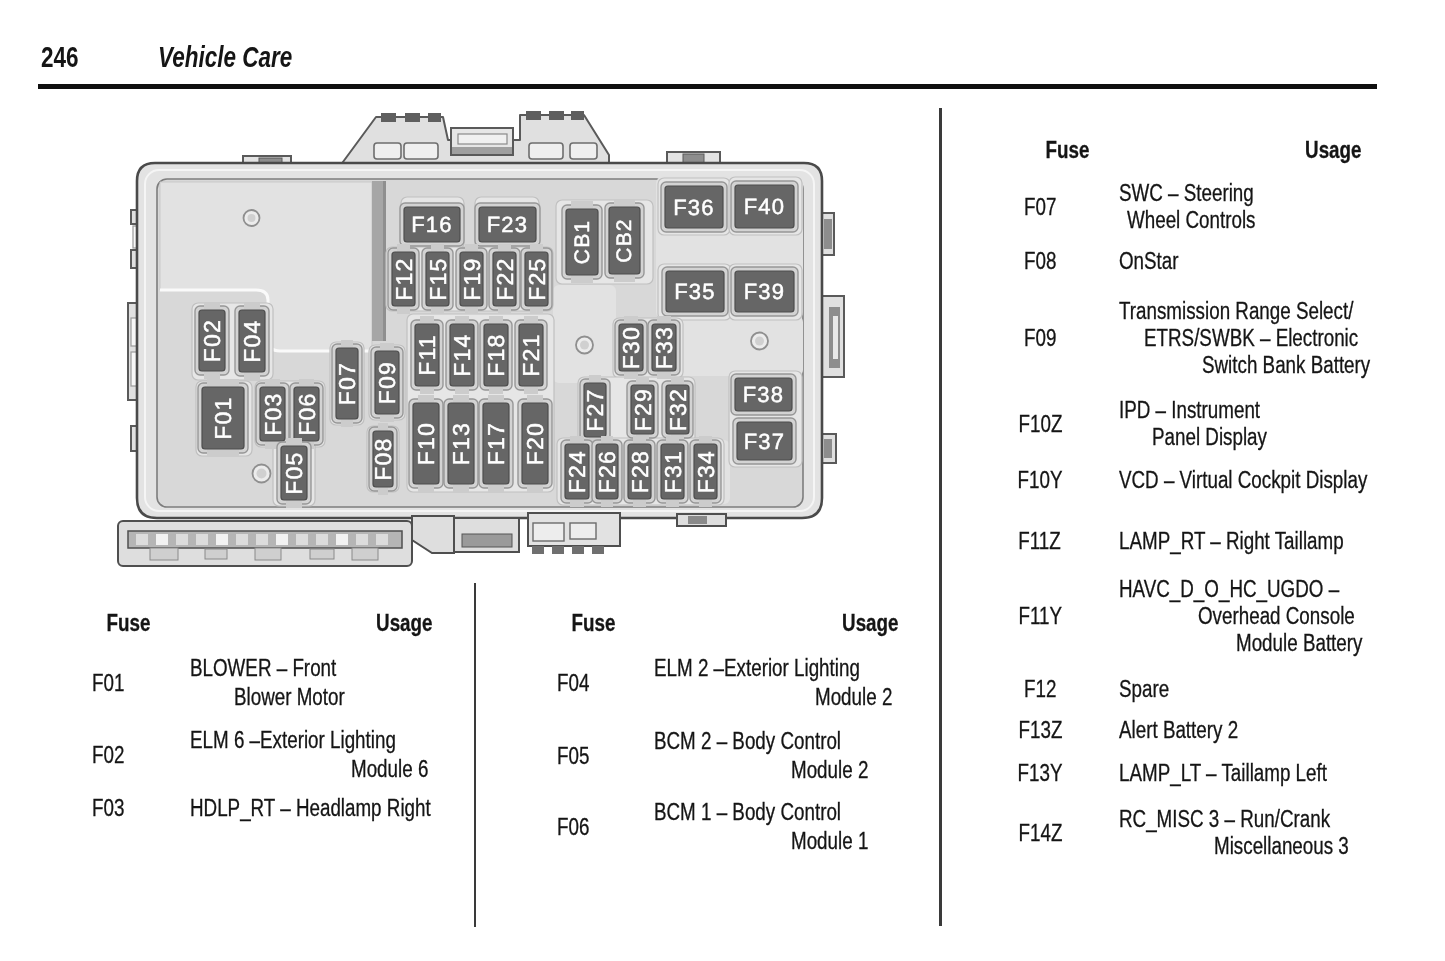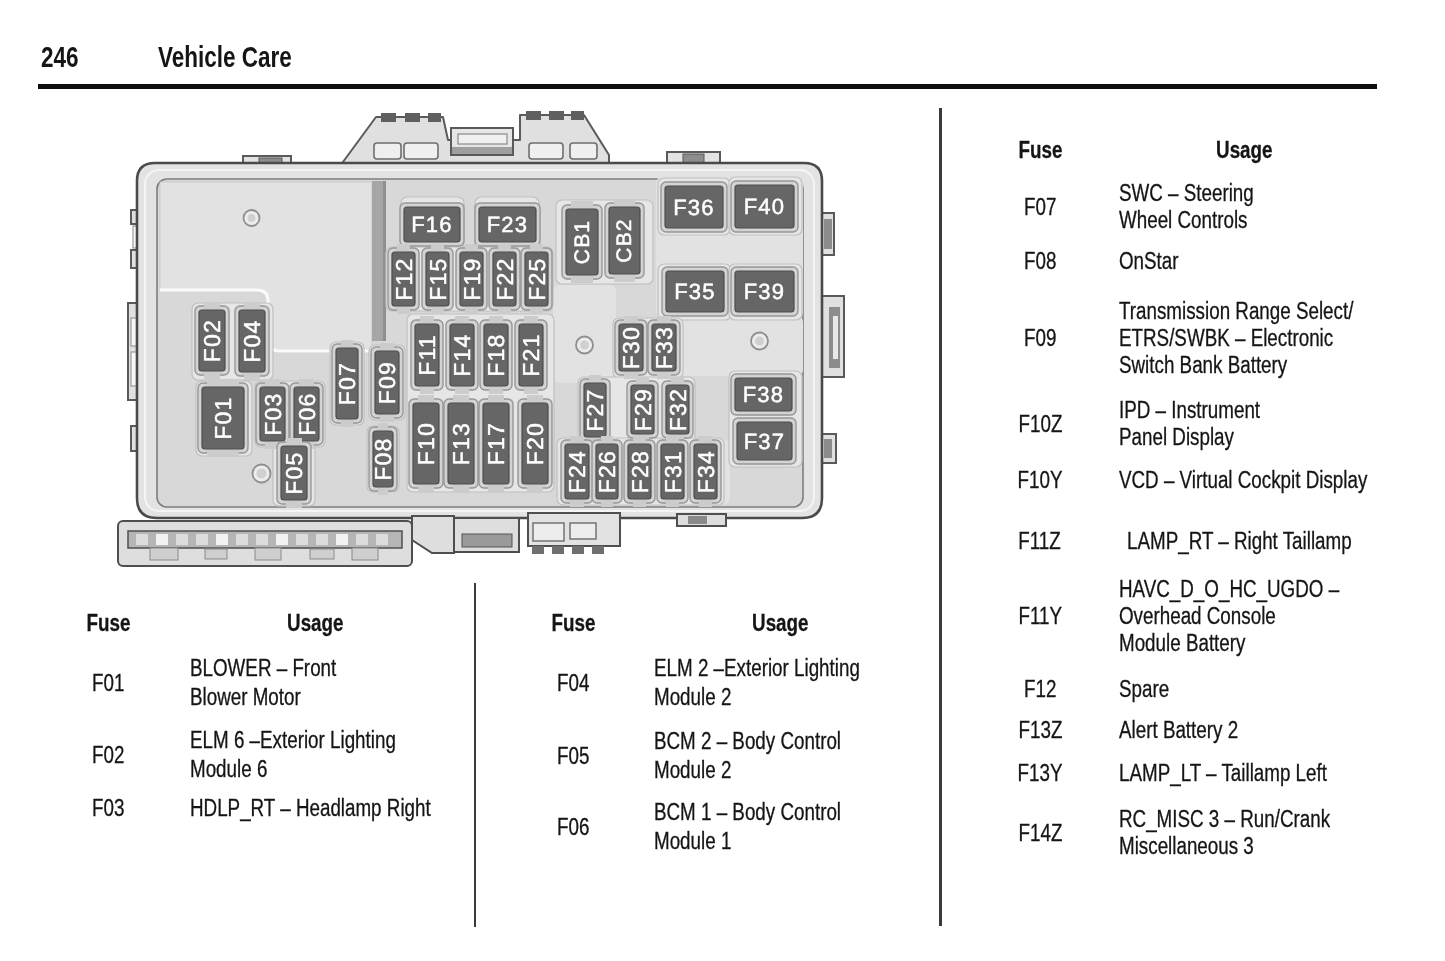--- a/index.html
+++ b/index.html
@@ -5,35 +5,35 @@
   html,body{margin:0;padding:0;background:#ffffff;-webkit-font-smoothing:antialiased;}
   text{text-rendering:geometricPrecision;}
   body{width:1445px;height:961px;position:relative;overflow:hidden;
        font-family:"Liberation Sans",sans-serif;color:#151515;}
   .cx{display:inline-block;transform:scaleX(0.8);transform-origin:0 50%;white-space:nowrap;}
   .cxc{display:inline-block;transform:scaleX(0.8);transform-origin:50% 50%;white-space:nowrap;}
 
   
   #page-number{position:absolute;left:41px;top:42px;font-size:30px;font-weight:bold;line-height:30px;}
   #page-number .cx,#section-title .cx{transform:scaleX(0.75);}
-  #section-title{position:absolute;left:158px;top:42px;font-size:30px;font-weight:bold;line-height:30px;}
+  #section-title{position:absolute;left:158px;top:42px;font-size:30px;font-weight:bold;line-height:30px;font-style:italic;}
   #header-rule{position:absolute;left:38px;top:84px;width:1339px;height:5px;background:#0f0f0f;}
 
   
   #divider-right{position:absolute;left:939px;top:108px;width:3px;height:818px;background:#3a3a3a;}
   #divider-mid{position:absolute;left:474px;top:583px;width:2px;height:344px;background:#3a3a3a;}
 
   
   .ftable{position:absolute;font-size:23.5px;color:#151515;-webkit-text-stroke:0.3px #151515;}
   .thdr{display:flex;font-weight:bold;line-height:29px;}
-  .thdr .hcell{text-align:center;}
+  .thdr .hcell{text-align:right;}
   .t-rows{display:flex;flex-direction:column;}
   .frow{display:flex;align-items:center;}
   .fcode{text-align:center;flex:none;}
-  .fusage{flex:none;}
+  .fusage{flex:none;text-align:right;}
   .uline{white-space:nowrap;}
 
   #table-left{left:60px;top:609px;}
   #table-left .hcell.c1{width:96px;}
   #table-left .hcell.c2{width:250px;margin-left:34px;}
   #table-left .t-rows{margin-top:16px;}
   #table-left .frow:nth-child(1){margin-bottom:14px;} #table-left .frow:nth-child(2){margin-bottom:10px;}
   #table-left .fcode{width:96px;}
   #table-left .fusage{margin-left:34px;line-height:29px;}
   #table-left .fusage,#table-left .frow{line-height:29px;}
@@ -48,21 +48,21 @@
 
   #table-right{left:985px;top:136px;}
   #table-right .hcell.c1{width:110px;}
   #table-right .hcell.c2{width:250px;margin-left:24px;}
   #table-right .t-rows{margin-top:15px;}
   #table-right .frow:nth-child(1){margin-bottom:14px;}
   #table-right .frow:nth-child(2){margin-bottom:23px;}
   #table-right .frow:nth-child(3){margin-bottom:18px;}
   #table-right .frow:nth-child(4){margin-bottom:16px;}
   #table-right .frow:nth-child(5){margin-bottom:34px;}
-  #table-right .frow:nth-child(6){margin-bottom:21px;gap:8px;}
+  #table-right .frow:nth-child(6){margin-bottom:21px;}
   #table-right .frow:nth-child(7){margin-bottom:19px;}
   #table-right .frow:nth-child(8){margin-bottom:14px;}
   #table-right .frow:nth-child(9){margin-bottom:16px;}
   #table-right .frow:nth-child(10){margin-bottom:19px;}
   #table-right .fcode{width:110px;}
   #table-right .fusage{margin-left:24px;line-height:27px;}
 
   #diagram{position:absolute;left:100px;top:100px;}
   .fuse-label{fill:#ffffff;stroke:#ffffff;stroke-width:0.5;paint-order:stroke;font-family:"Liberation Sans",sans-serif;letter-spacing:1.2px;}
 </style>

